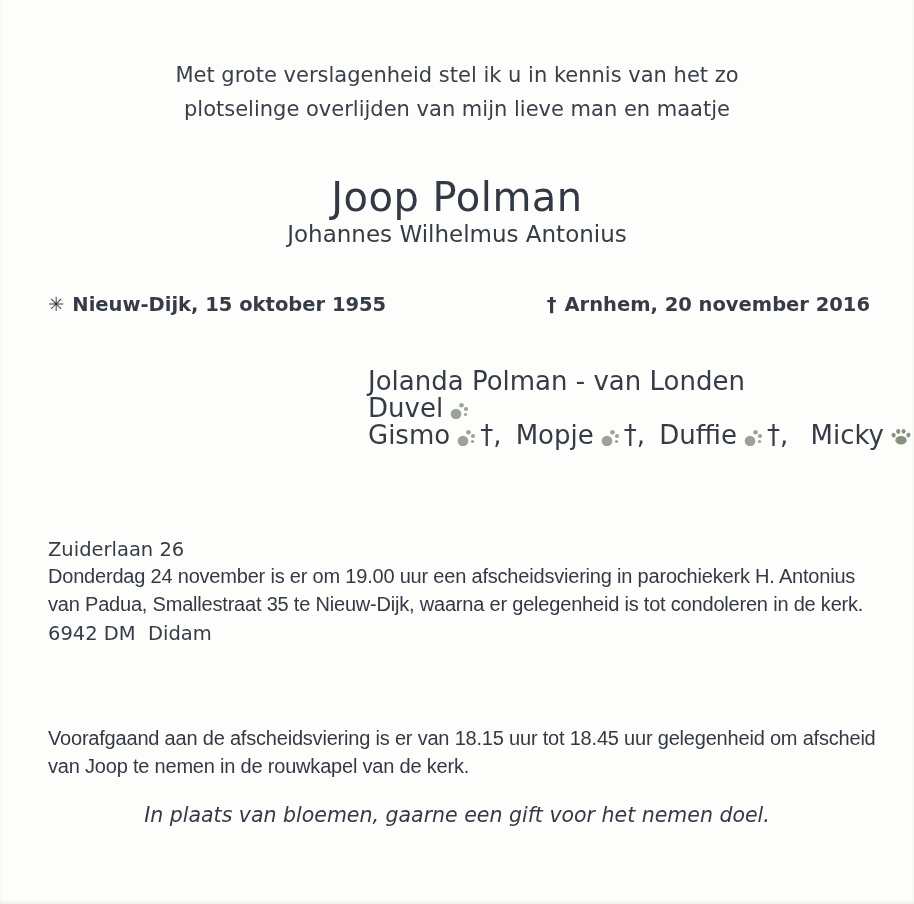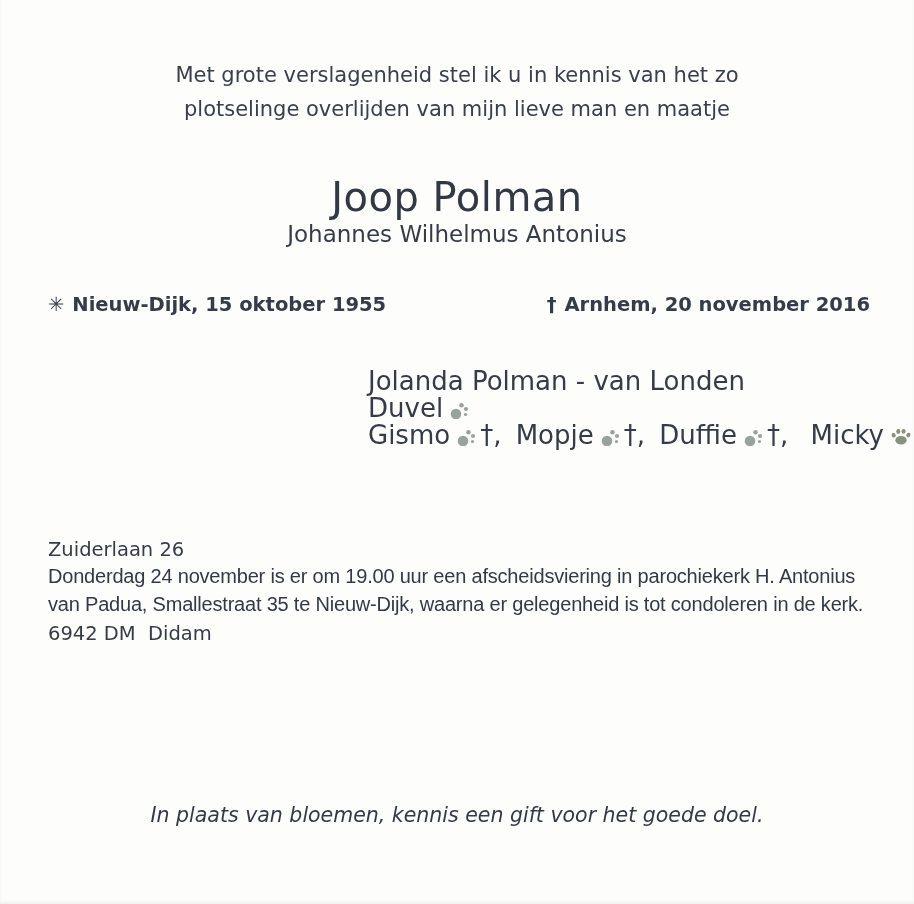--- a/index.html
+++ b/index.html
@@ -166,18 +166,19 @@
   </div>
 
   <div class="abs address">
     <div>Zuiderlaan 26</div>
     <div>6942 DM  Didam</div>
   </div>
 
   <div class="abs body-par par-service">Donderdag 24 november is er om 19.00 uur een afscheidsviering in parochiekerk H. Antonius van Padua, Smallestraat 35 te Nieuw-Dijk, waarna er gelegenheid is tot condoleren in de kerk.</div>
 
 
+  <div class="abs body-par par-visitation">Voorafgaand aan de afscheidsviering is er van 18.15 uur tot 18.45 uur gelegenheid om afscheid van Joop te nemen in de rouwkapel van de kerk.</div>
 
   <div class="abs centered closing">
-    <div>In plaats van bloemen, kennis een gift voor het goede doel.</div>
+    <div>In plaats van bloemen, gaarne een gift voor het nemen doel.</div>
   </div>
 
 </div>
 
 </body></html>

